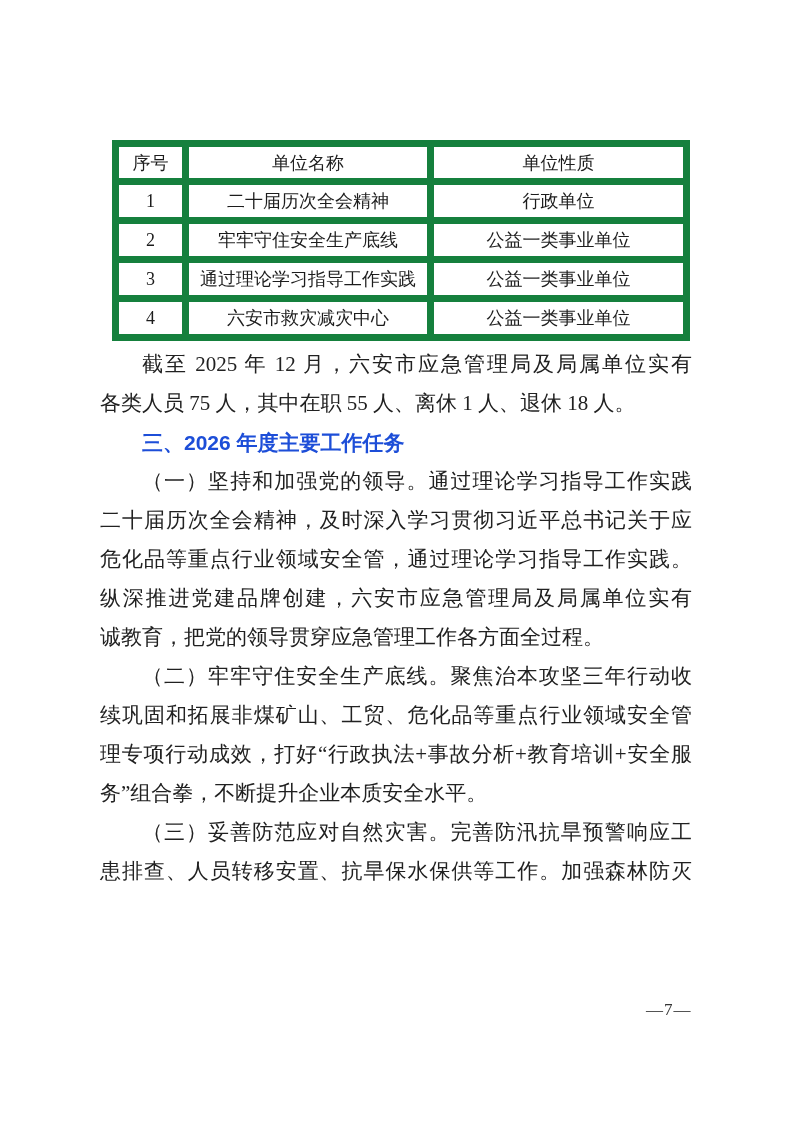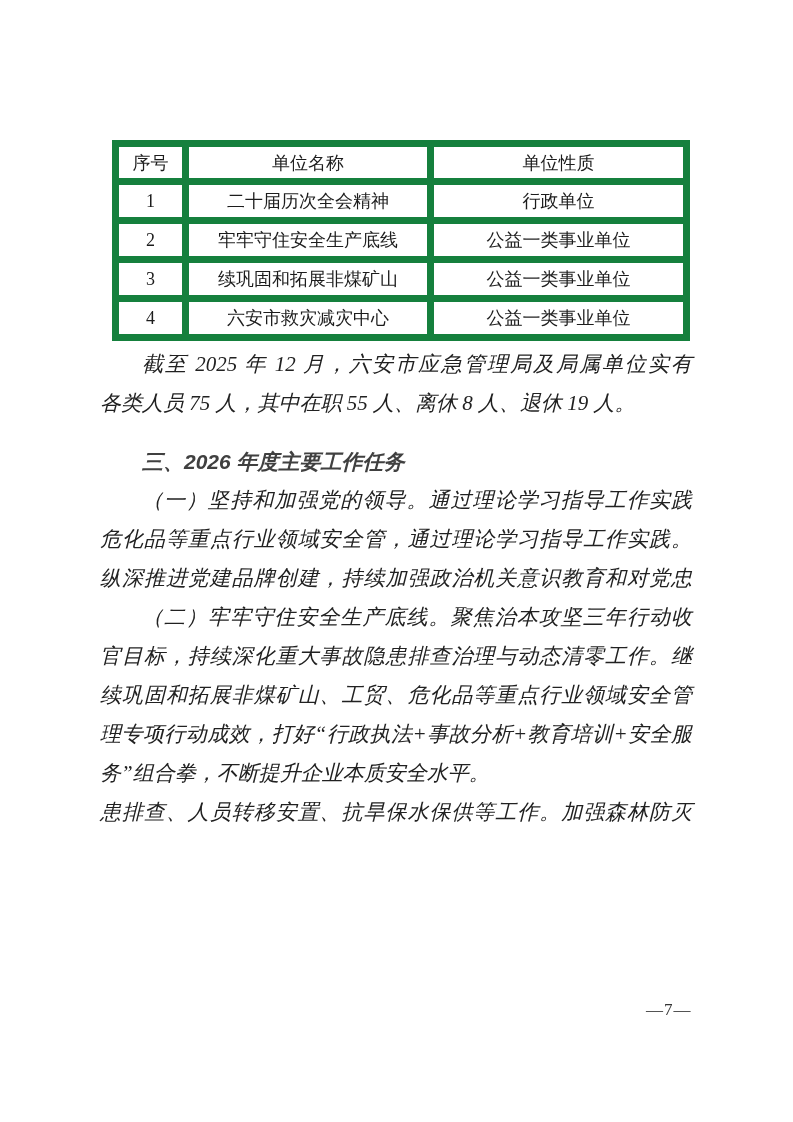--- a/index.html
+++ b/index.html
@@ -44,37 +44,35 @@
   .unit-table tbody tr { height: 39px; }
 
   
   .body-text {
     position: absolute;
     left: 100px;
     top: 345px;
     width: 592px;
     font-size: 21px;
     color: #212121;
-    font-style: italic;
   }
   .line {
     height: 39px;
     line-height: 39px;
     white-space: pre-wrap;
   }
   .line.indent { text-indent: 2em; }
   .line.jfull {
     text-align: justify;
     text-align-last: justify;
   }
   .line.heading {
     font-family: "Liberation Sans", sans-serif;
     font-weight: bold;
-    color: #404040;
-    margin-top: 19px;
+    color: #1d4ed8;
   }
 
   
   .page-number {
     position: absolute;
     left: 646px;
     top: 998px;
     font-size: 17px;
     line-height: 24px;
     color: #333333;
@@ -105,41 +103,43 @@
           <td>二十届历次全会精神</td>
           <td>行政单位</td>
         </tr>
         <tr>
           <td>2</td>
           <td>牢牢守住安全生产底线</td>
           <td>公益一类事业单位</td>
         </tr>
         <tr>
           <td>3</td>
-          <td>续巩固和拓展非煤矿山</td>
+          <td>通过理论学习指导工作实践</td>
           <td>公益一类事业单位</td>
         </tr>
         <tr>
           <td>4</td>
           <td>六安市救灾减灾中心</td>
           <td>公益一类事业单位</td>
         </tr>
       </tbody>
   </table>
 
   <div class="body-text">
       <div class="line indent jfull">截至 2025 年 12 月，六安市应急管理局及局属单位实有</div>
-      <div class="line">各类人员 75 人，其中在职 55 人、离休 8 人、退休 19 人。</div>
+      <div class="line">各类人员 75 人，其中在职 55 人、离休 1 人、退休 18 人。</div>
       <div class="line indent heading">三、2026 年度主要工作任务</div>
       <div class="line indent jfull">（一）坚持和加强党的领导。通过理论学习指导工作实践</div>
+      <div class="line jfull">二十届历次全会精神，及时深入学习贯彻习近平总书记关于应</div>
       <div class="line jfull">危化品等重点行业领域安全管，通过理论学习指导工作实践。</div>
-      <div class="line jfull">纵深推进党建品牌创建，持续加强政治机关意识教育和对党忠</div>
+      <div class="line jfull">纵深推进党建品牌创建，六安市应急管理局及局属单位实有</div>
+      <div class="line">诚教育，把党的领导贯穿应急管理工作各方面全过程。</div>
       <div class="line indent jfull">（二）牢牢守住安全生产底线。聚焦治本攻坚三年行动收</div>
-      <div class="line jfull">官目标，持续深化重大事故隐患排查治理与动态清零工作。继</div>
       <div class="line jfull">续巩固和拓展非煤矿山、工贸、危化品等重点行业领域安全管</div>
       <div class="line jfull">理专项行动成效，打好“行政执法+事故分析+教育培训+安全服</div>
       <div class="line">务”组合拳，不断提升企业本质安全水平。</div>
+      <div class="line indent jfull">（三）妥善防范应对自然灾害。完善防汛抗旱预警响应工</div>
       <div class="line jfull">患排查、人员转移安置、抗旱保水保供等工作。加强森林防灭</div>
     </div>
 
   <div class="page-number">—7—</div>
 
 </div>
 
 </body></html>

